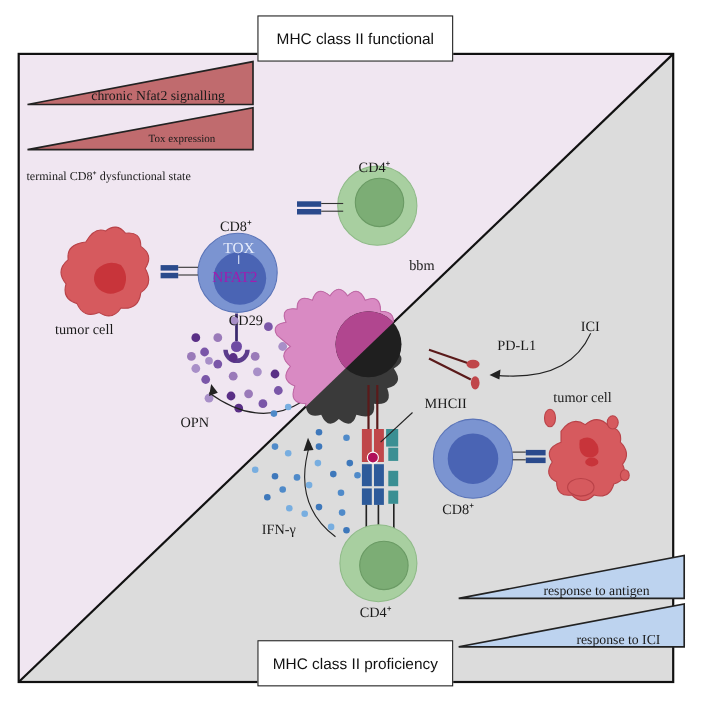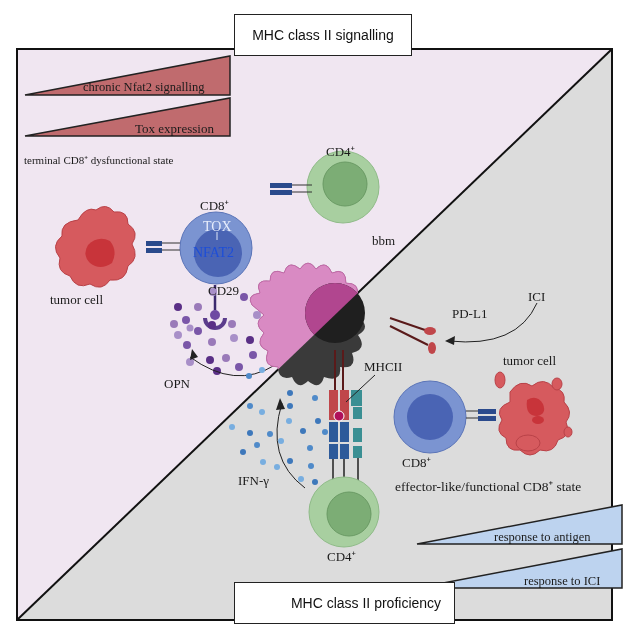--- a/index.html
+++ b/index.html
@@ -174,43 +174,42 @@
     <ellipse cx="500" cy="380" rx="5" ry="8" fill="#d65a5e" stroke="#b94248" stroke-width="1"></ellipse>
     <ellipse cx="528" cy="443" rx="12" ry="8" fill="#d65a5e" stroke="#b94248" stroke-width="1"></ellipse>
     <ellipse cx="557" cy="384" rx="5" ry="6" fill="#d65a5e" stroke="#b94248" stroke-width="1"></ellipse>
     <ellipse cx="568" cy="432" rx="4" ry="5" fill="#d65a5e" stroke="#b94248" stroke-width="1"></ellipse>
     <path d="M527,400 q10,-6 16,4 q4,10 -6,12 q-12,0 -10,-16z" fill="#c8343a"></path>
     <ellipse cx="538" cy="420" rx="6" ry="4" fill="#c8343a"></ellipse>
   </g>
 </svg>
 
 
-<div class="box-title" style="left:234px;top:14px;width:176px;">MHC class II signalling</div>
-<div class="box-title" style="left:234px;top:582px;width:176px;padding-left:43px;">MHC class II proficiency</div>
+<div class="box-title" style="left:234px;top:14px;width:176px;">MHC class II functional</div>
+<div class="box-title" style="left:234px;top:582px;width:176px;">MHC class II proficiency</div>
 
 
 <div class="lbl" style="left:83px;top:80px;font-size:12.5px;">chronic Nfat2 signalling</div>
-<div class="lbl" style="left:135px;top:121px;font-size:13px;">Tox expression</div>
+<div class="lbl" style="left:135px;top:121px;font-size:10px;">Tox expression</div>
 <div class="lbl" style="left:24px;top:152px;font-size:11px;">terminal CD8⁺ dysfunctional state</div>
 
 <div class="lbl" style="left:494px;top:530px;font-size:12.5px;">response to antigen</div>
 <div class="lbl" style="left:524px;top:574px;font-size:12.5px;">response to ICI</div>
-<div class="lbl" style="left:395px;top:477px;font-size:13.5px;">effector-like/functional CD8⁺ state</div>
 
 
 <div class="lbl" style="left:50px;top:292px;">tumor cell</div>
 <div class="lbl" style="left:200px;top:196px;">CD8⁺</div>
 <div class="lbl" style="left:203px;top:219px;color:#e6ecfb;font-size:14px;">TOX</div>
-<div class="lbl" style="left:193px;top:245px;color:#1d4ed8;font-size:14px;">NFAT2</div>
+<div class="lbl" style="left:193px;top:245px;color:#a21caf;font-size:14px;">NFAT2</div>
 <div class="lbl" style="left:166px;top:283px;margin-left:42px;">CD29</div>
 <div class="lbl" style="left:164px;top:376px;">OPN</div>
 <div class="lbl" style="left:326px;top:142px;">CD4⁺</div>
 <div class="lbl" style="left:372px;top:233px;">bbm</div>
 
 
 <div class="lbl" style="left:528px;top:289px;">ICI</div>
 <div class="lbl" style="left:432px;top:306px;margin-left:20px;">PD-L1</div>
 <div class="lbl" style="left:503px;top:353px;">tumor cell</div>
-<div class="lbl" style="left:364px;top:359px;">MHCII</div>
+<div class="lbl" style="left:386px;top:359px;">MHCII</div>
 <div class="lbl" style="left:238px;top:473px;">IFN-γ</div>
 <div class="lbl" style="left:402px;top:453px;">CD8⁺</div>
 <div class="lbl" style="left:327px;top:547px;">CD4⁺</div>
 </div>
 
 </body></html>

